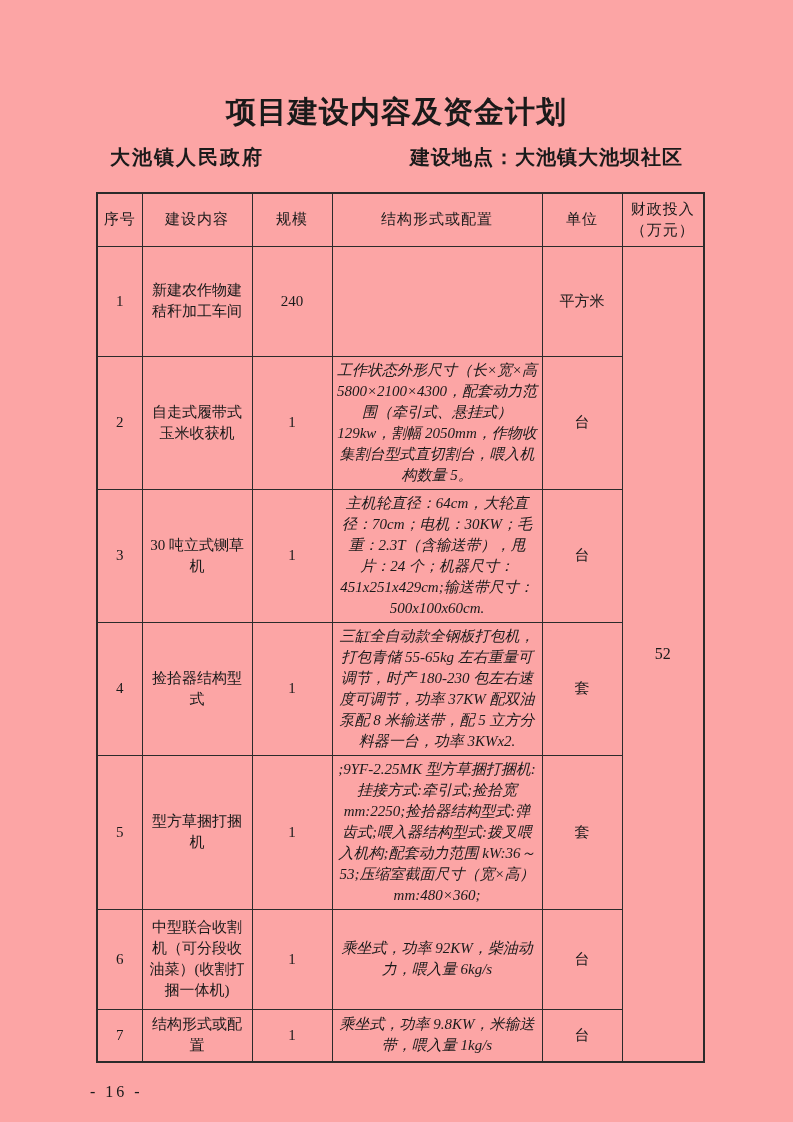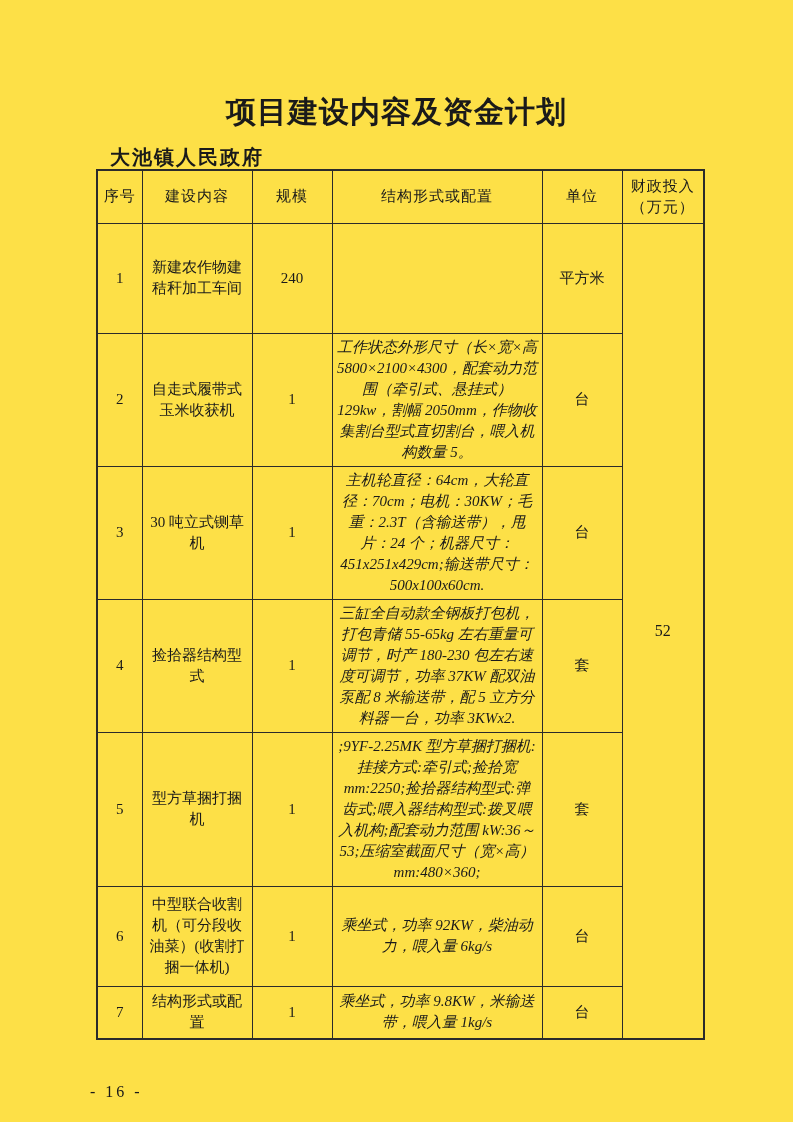--- a/index.html
+++ b/index.html
@@ -4,21 +4,21 @@
 <style>
   * { box-sizing: border-box; margin: 0; padding: 0; }
   html, body { background: #ffffff; }
   body {
     width: 793px; height: 1122px;
     font-family: "Liberation Serif", serif;
     color: #1a1a1a;
     position: relative;
     overflow: hidden;
   }
-  .doc-page { position: absolute; inset: 0; background: #fde047; }
+  .doc-page { position: absolute; inset: 0; background: #fca5a5; }
 
   .doc-title {
     position: absolute;
     top: 92px; left: 0; width: 100%;
     text-align: center;
     font-size: 30px;
     font-weight: bold;
     letter-spacing: 1px;
   }
 
@@ -29,21 +29,21 @@
     justify-content: space-between;
     align-items: baseline;
     font-size: 20px;
     font-weight: bold;
   }
   .org-name { padding-left: 22px; letter-spacing: 2px; }
   .construction-location { padding-right: 12px; letter-spacing: 1px; }
 
   .table-wrap {
     position: absolute;
-    top: 169px; left: 88px; width: 607px; padding-left: 8px;
+    top: 192px; left: 88px; width: 607px; padding-left: 8px;
   }
   table.main-table {
     width: 607px;
     border-collapse: collapse;
     table-layout: fixed;
     font-size: 15px;
   }
   table.main-table td, table.main-table th {
     border: 1px solid #2b2b2b;
     font-weight: normal;
@@ -75,20 +75,21 @@
 </style>
 </head>
 <body>
 
 <div class="doc-page">
 
   <div class="doc-title">项目建设内容及资金计划</div>
 
   <div class="subtitle-row">
     <span class="org-name">大池镇人民政府</span>
+    <span class="construction-location">建设地点：大池镇大池坝社区</span>
   </div>
 
   <div class="table-wrap">
     <table class="main-table">
       <colgroup>
         <col style="width:45px">
         <col style="width:110px">
         <col style="width:80px">
         <col style="width:210px">
         <col style="width:80px">

